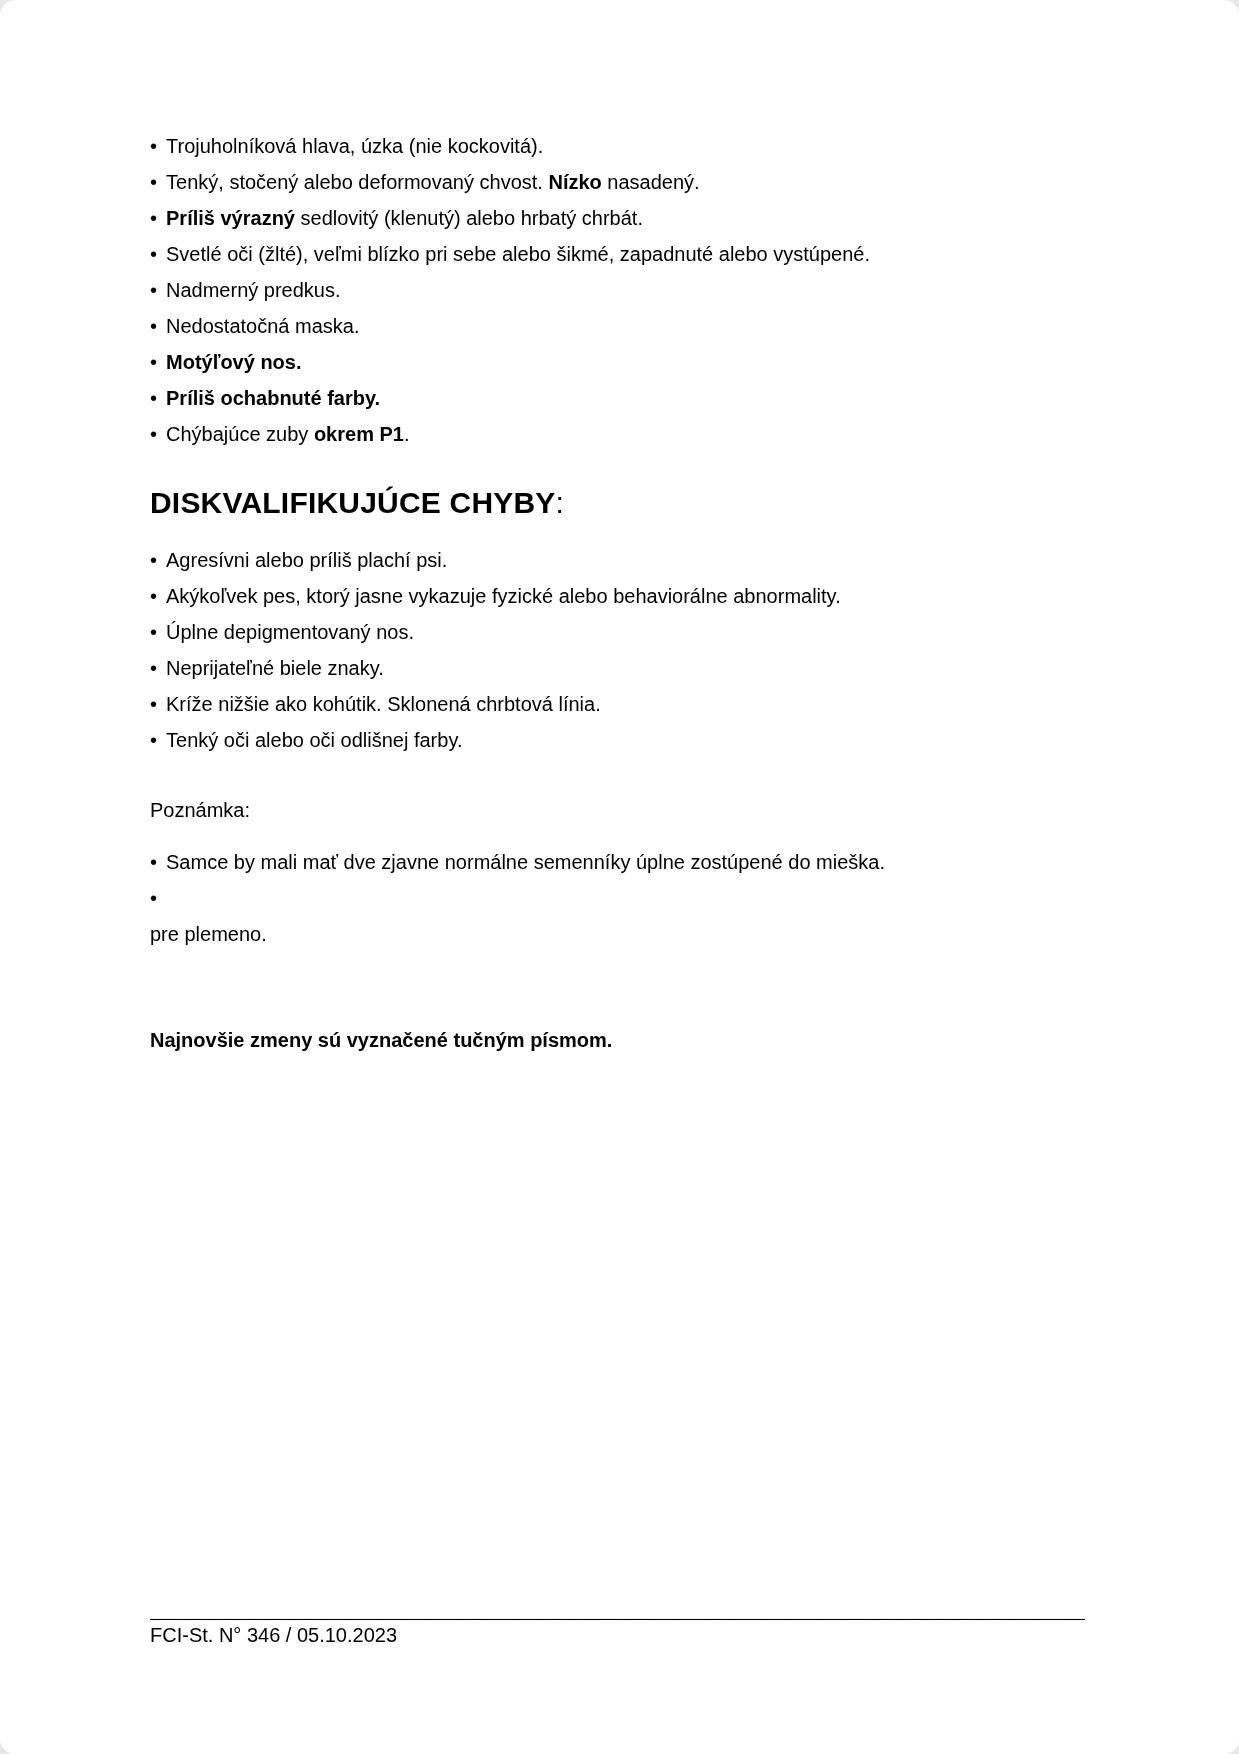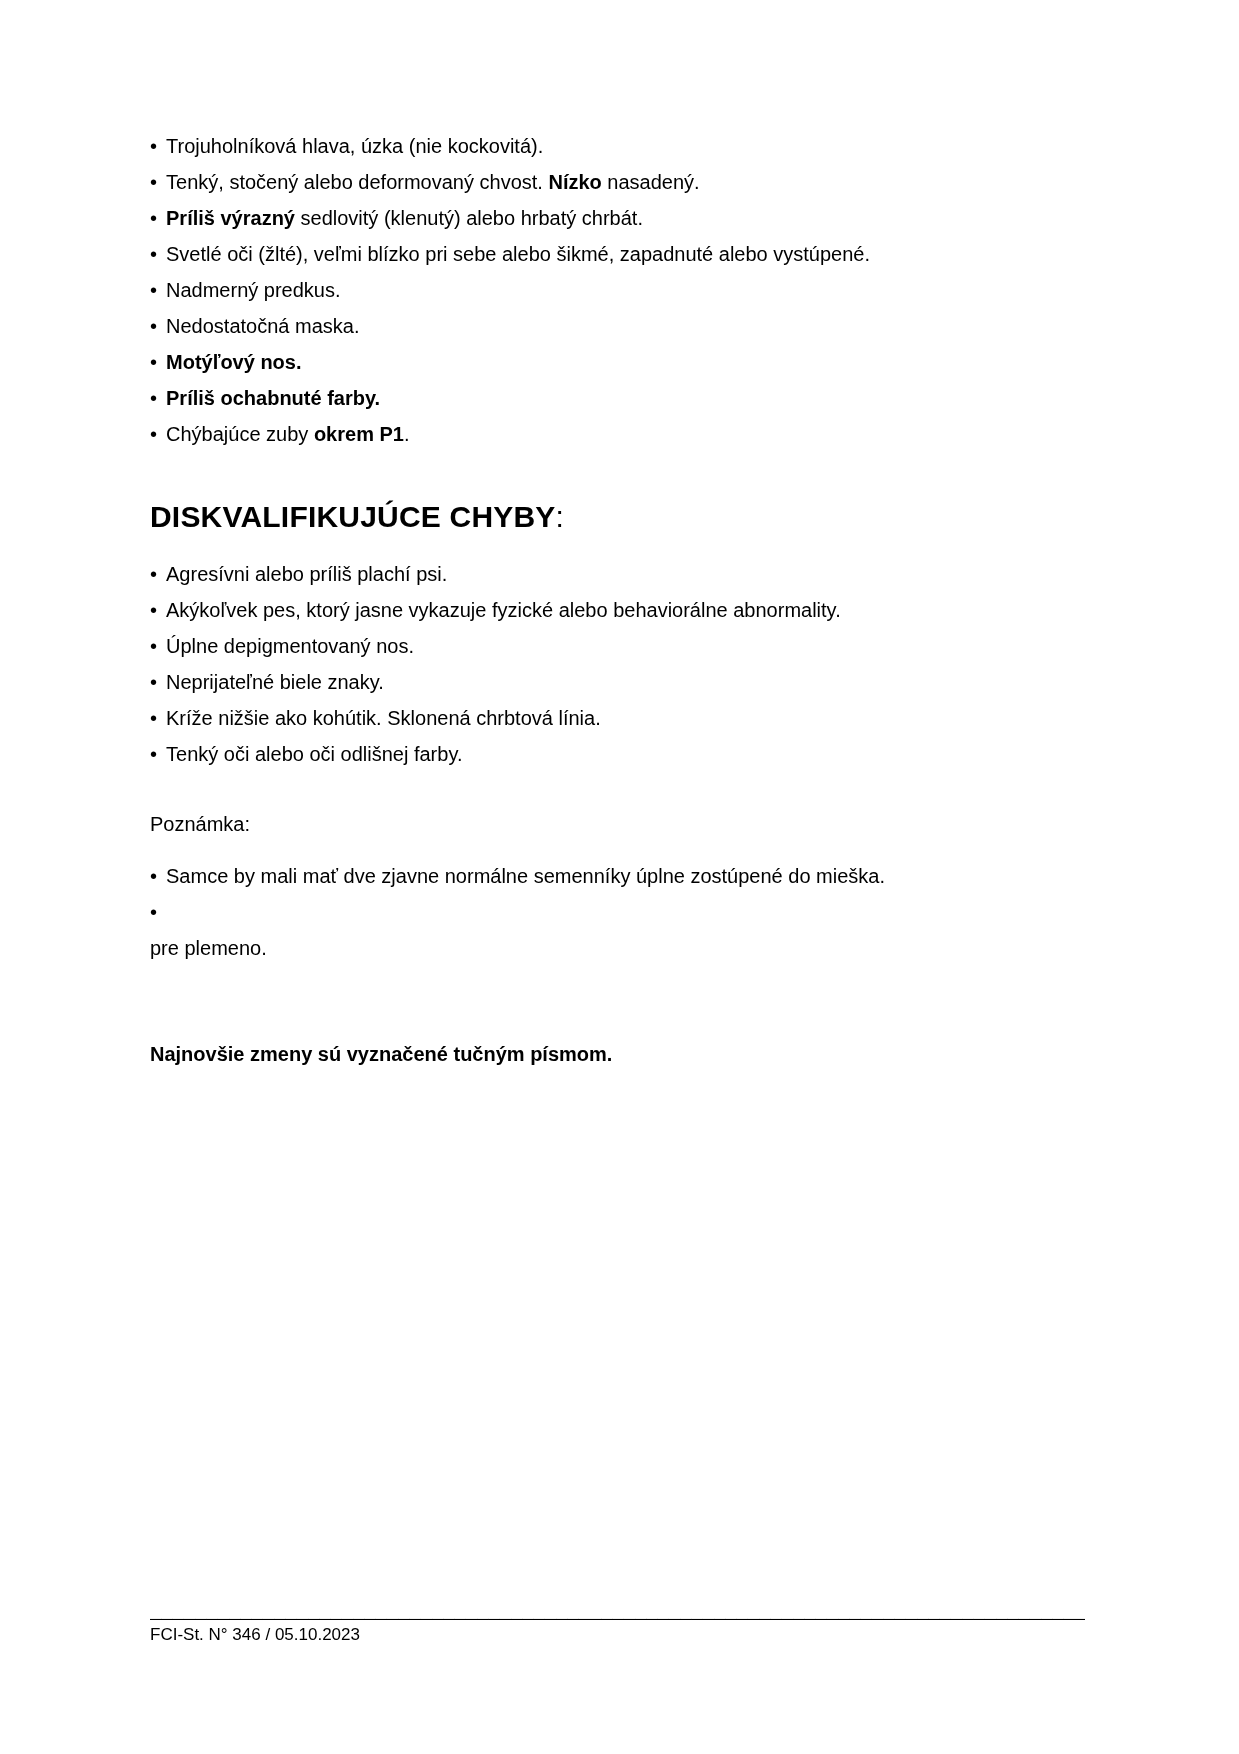--- a/index.html
+++ b/index.html
@@ -12,32 +12,33 @@
     width: 1239px;
     height: 1754px;
     background: #ffffff;
     color: #000000;
     font-family: "Liberation Sans", sans-serif;
     font-size: 20px;
     line-height: 36px;
     overflow: hidden;
     box-sizing: border-box;
     padding: 128px 0 0 150px;
+    border-radius: 15px;
   }
   .content {
     width: 960px;
   }
   p { margin: 0; }
   .b { font-weight: bold; }
   p.bullet::before {
     content: "•";
     margin-right: 9px;
   }
   h1.doc-heading {
-    margin: 45px 0 0 0;
+    margin: 31px 0 0 0;
     font-size: 30px;
     line-height: 40px;
     font-weight: normal;
     letter-spacing: 0.2px;
   }
   h1.doc-heading .b { font-weight: bold; }
   .list-2 { margin-top: 19px; }
   .note-label { margin-top: 34px; }
   .note-list { margin-top: 16px; }
   .bold-note {
@@ -53,21 +54,21 @@
   .footer-separator {
     font-size: 21px;
     line-height: 22px;
     height: 22px;
     max-width: 935px;
     white-space: nowrap;
     overflow: hidden;
     letter-spacing: -0.4px;
   }
   .footer-reference {
-    font-size: 17px;
+    font-size: 20px;
     line-height: 30px;
   }
 </style>
 </head>
 <body>
 
 <div class="page">
   <div class="content">
 
     <section class="list-1">

